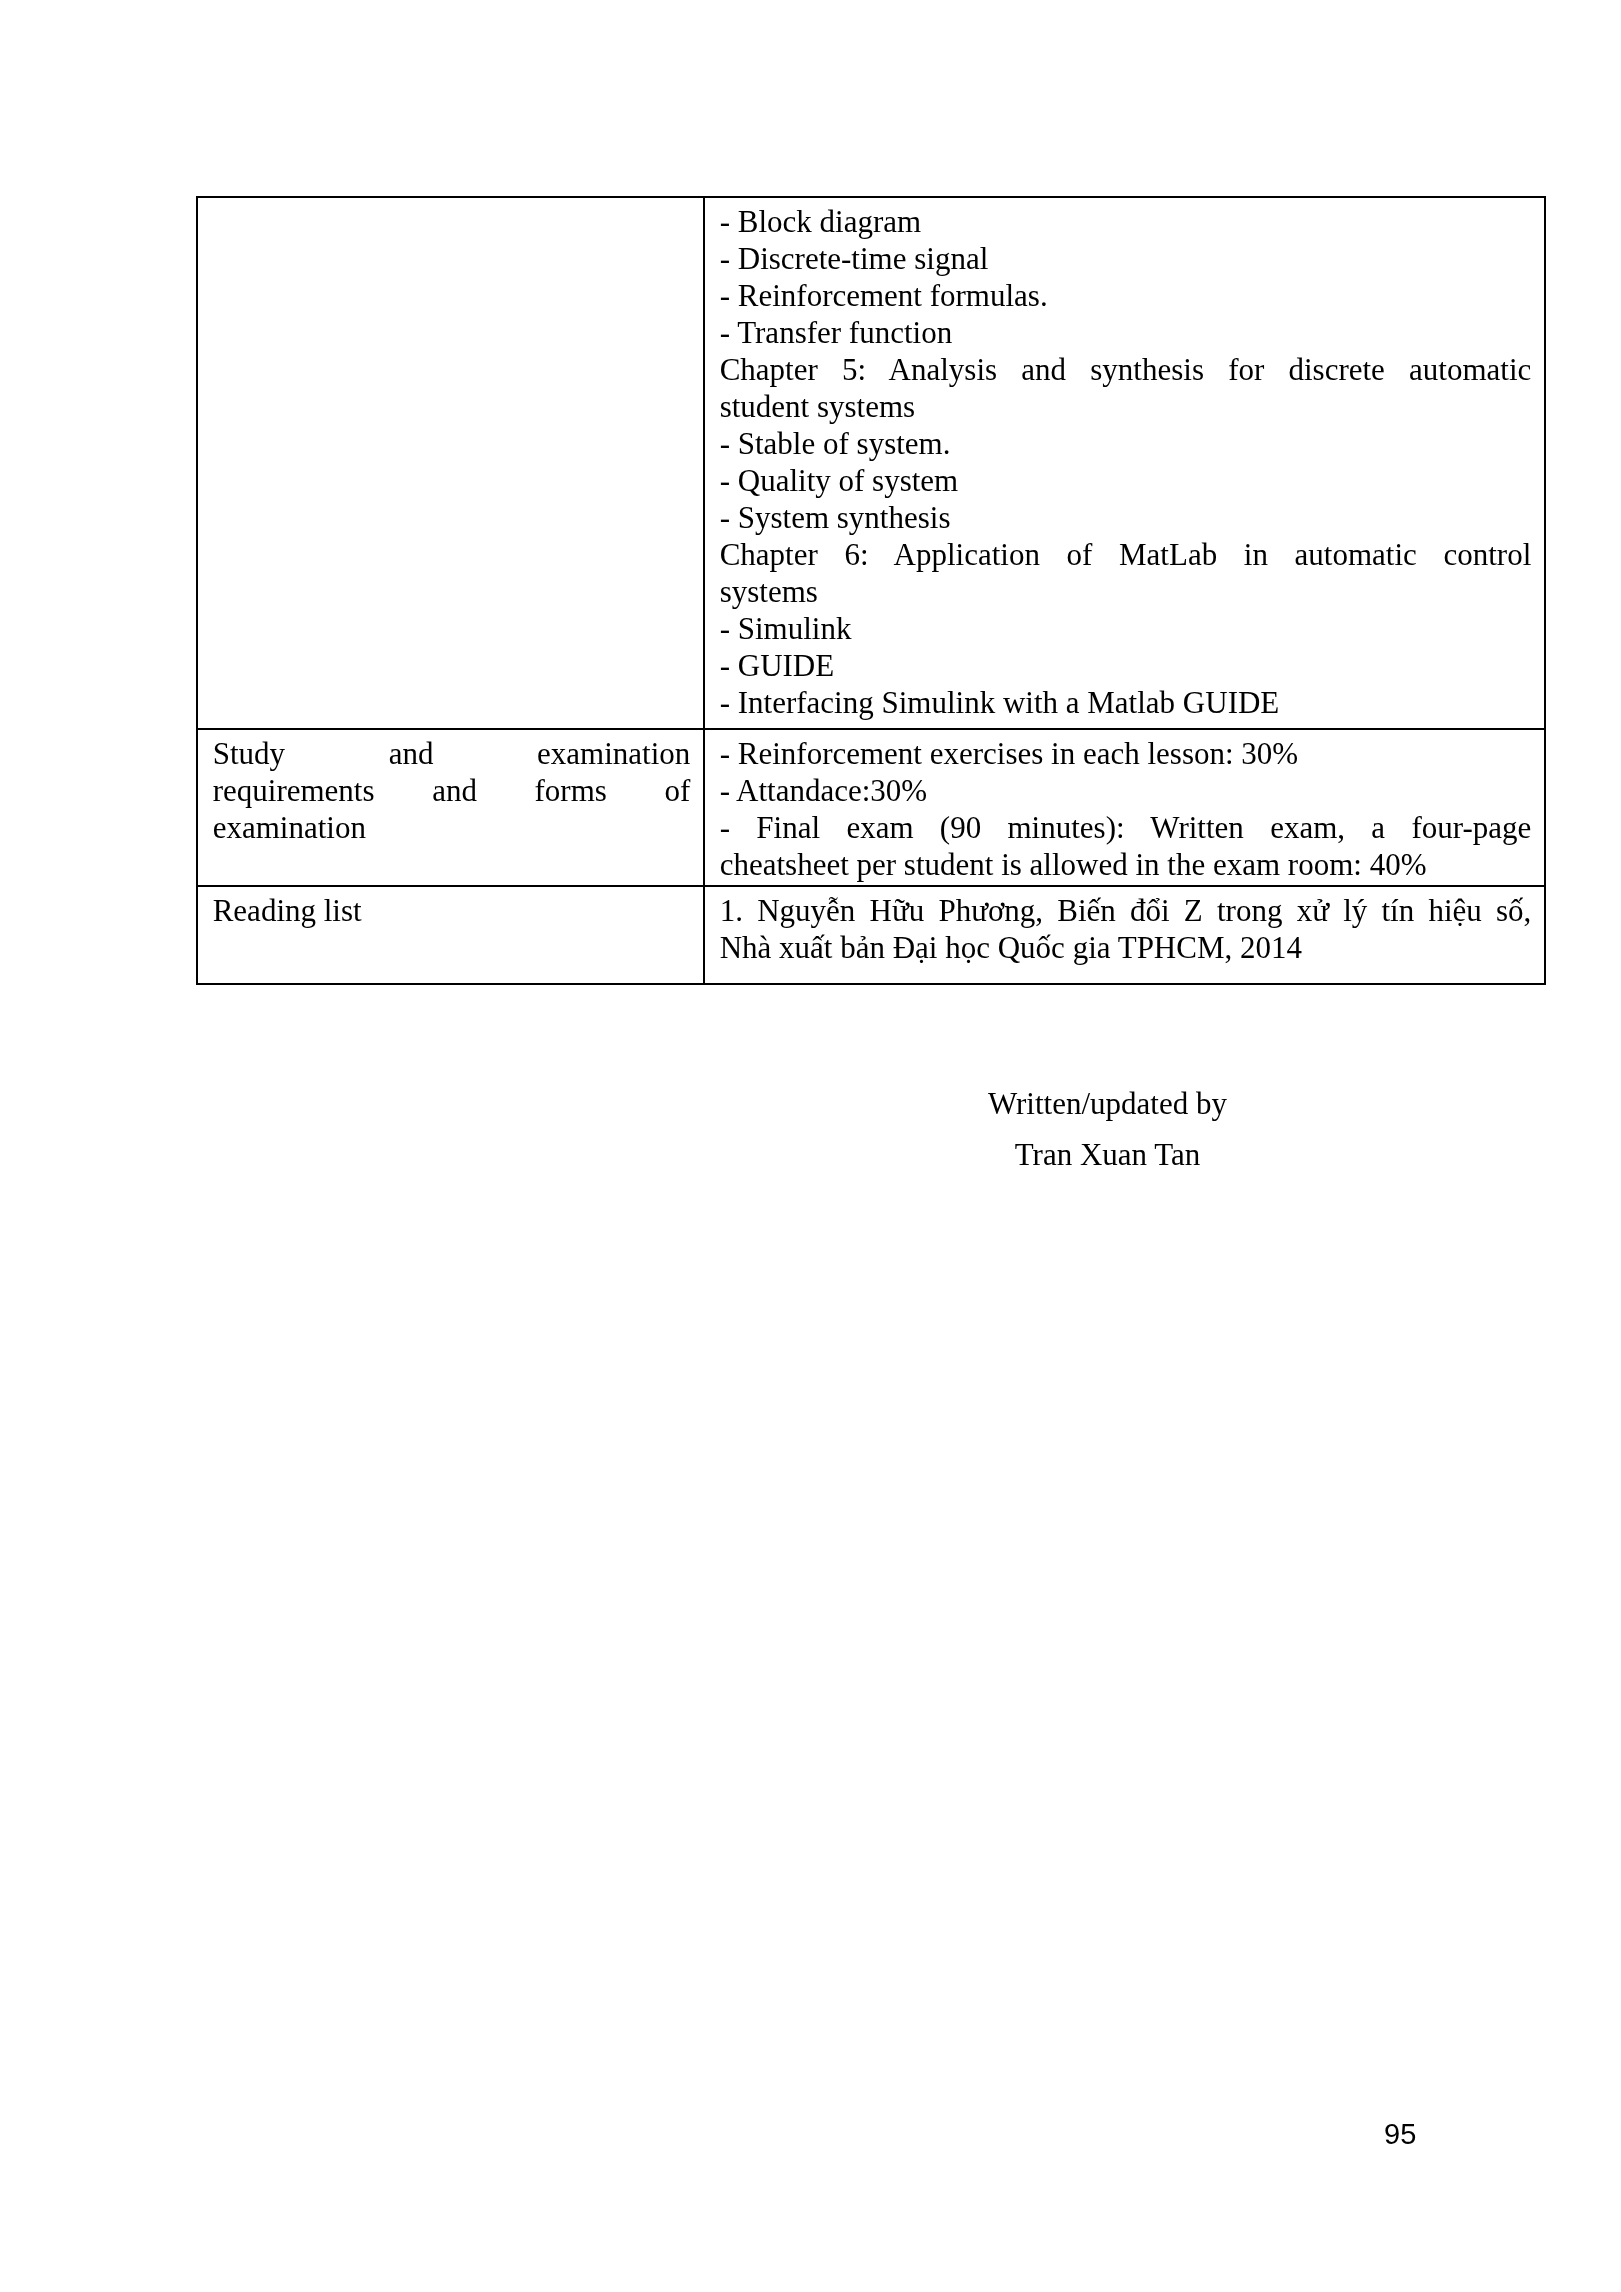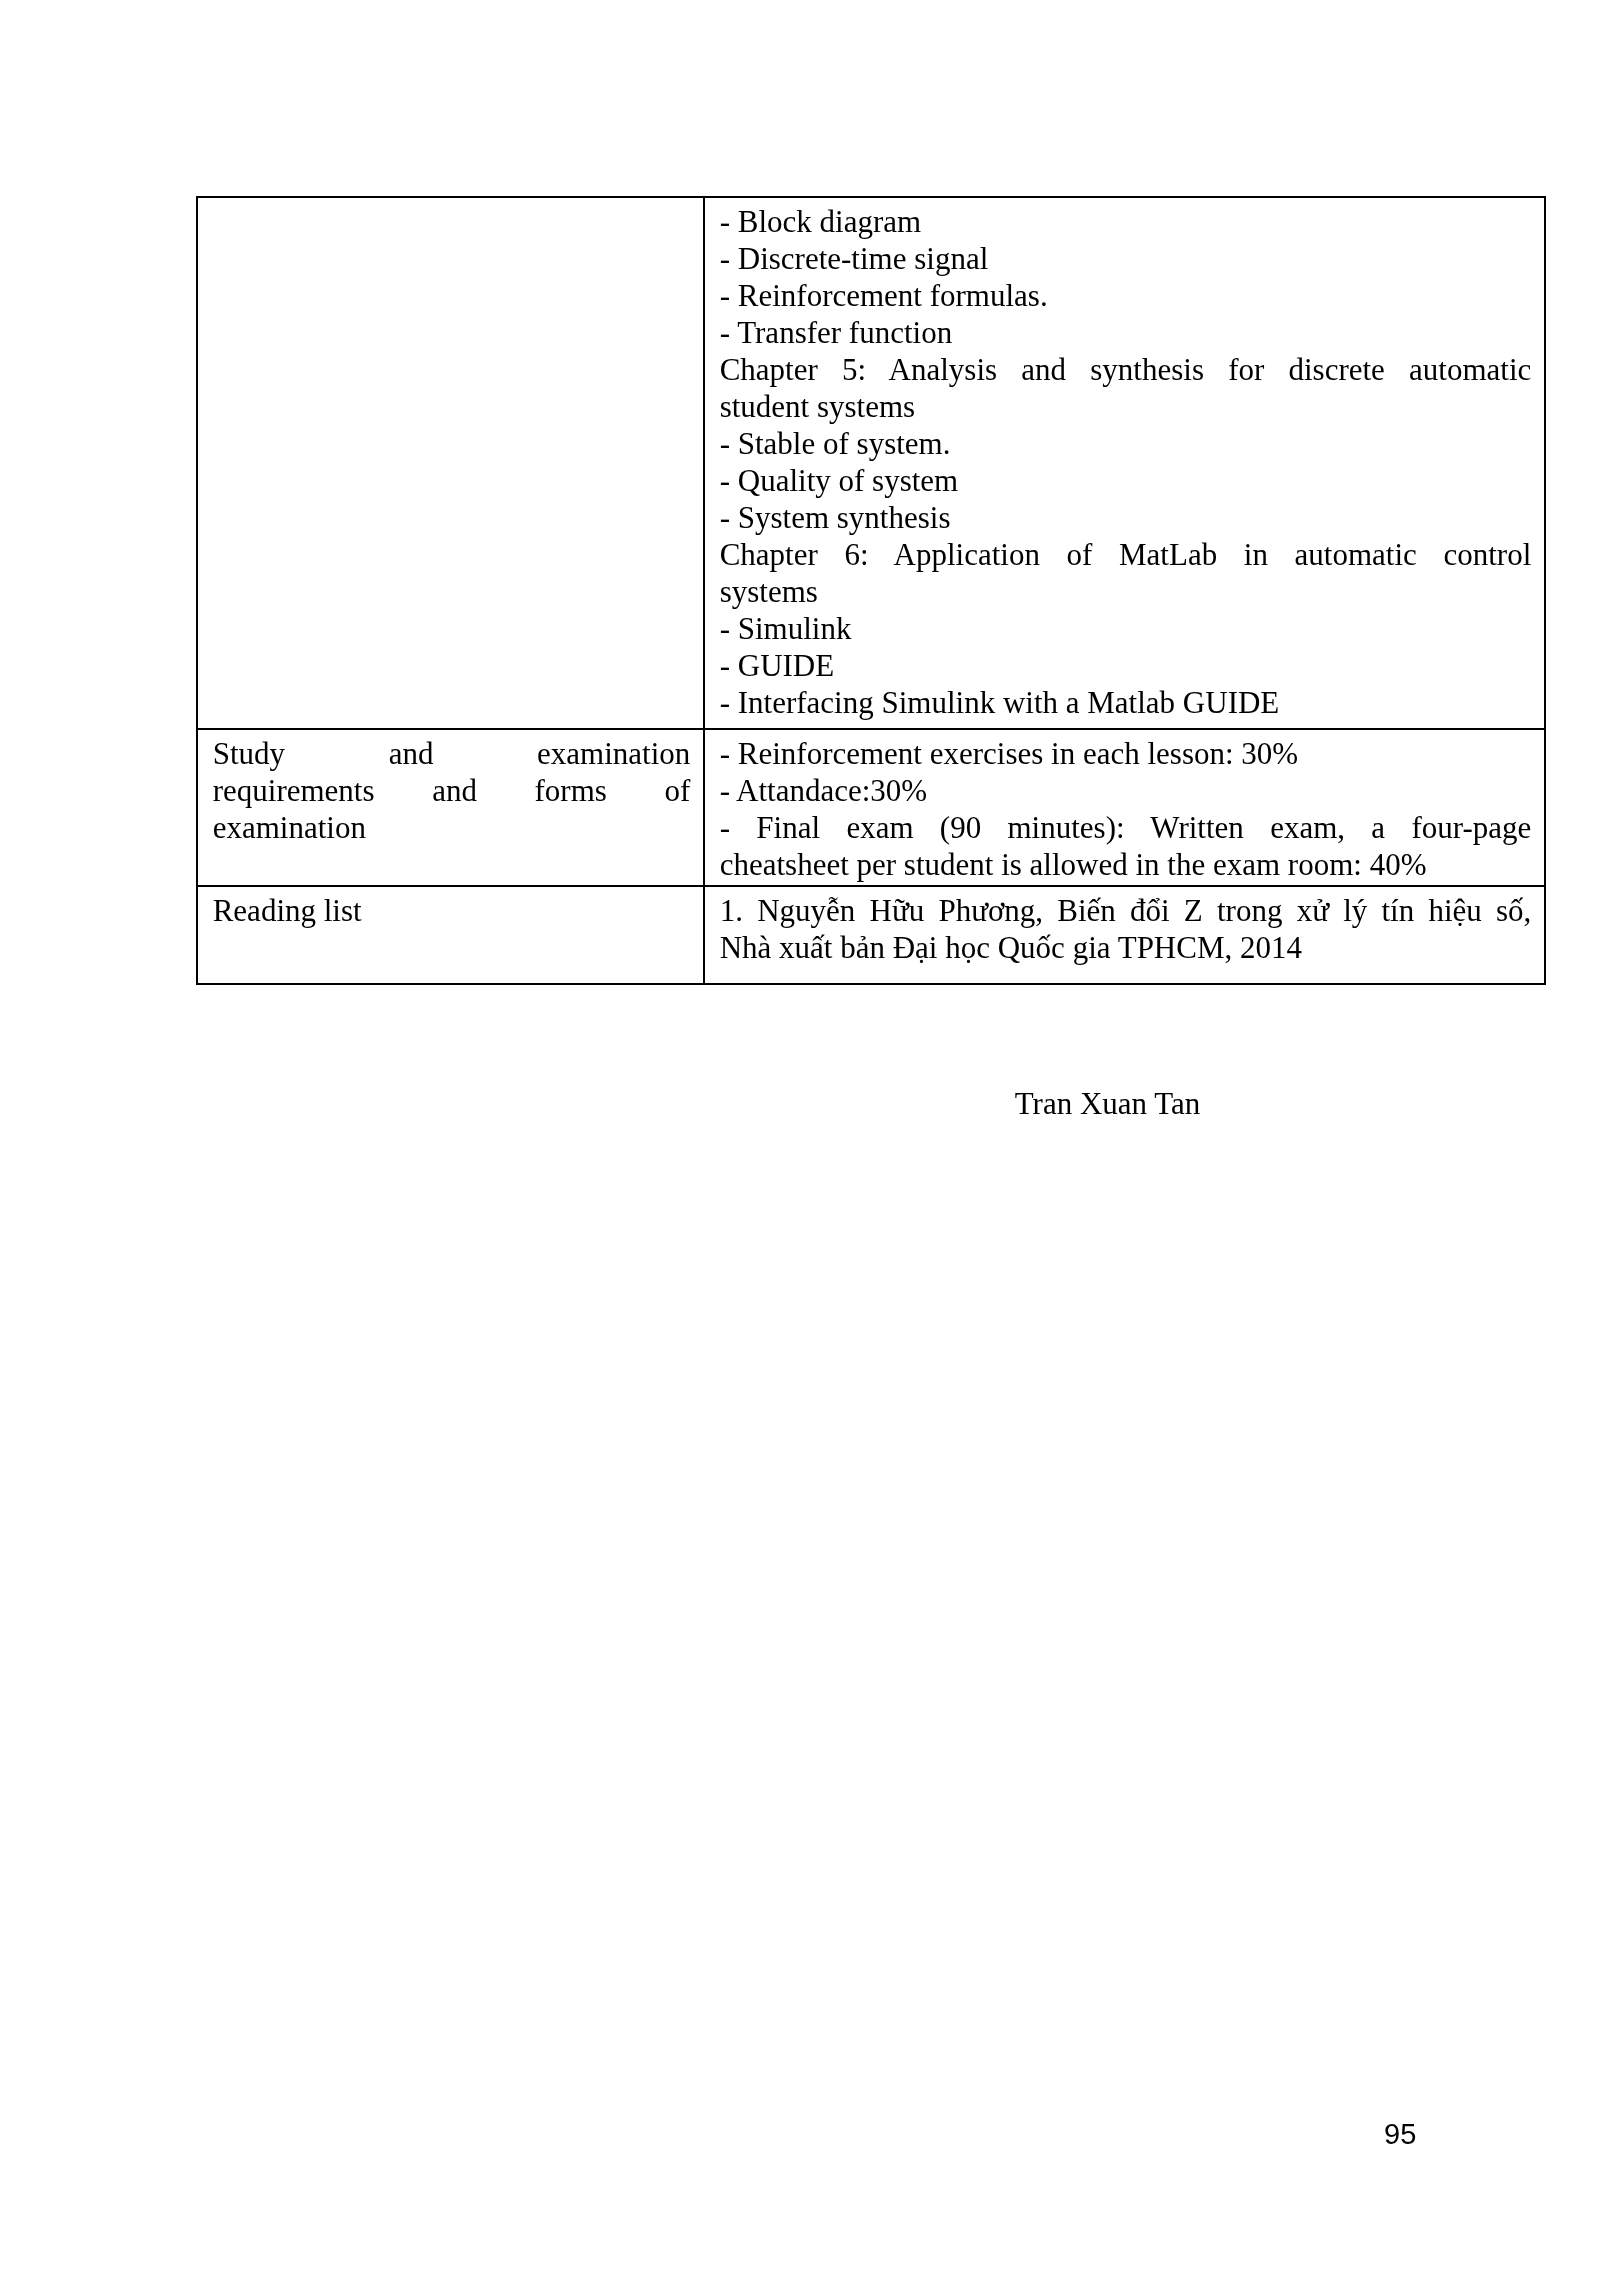--- a/index.html
+++ b/index.html
@@ -109,19 +109,20 @@
         </td>
         <td>
           <span class="ln j">1. Nguyễn Hữu Phương, Biến đổi Z trong xử lý tín hiệu số,</span>
           <span class="ln">Nhà xuất bản Đại học Quốc gia TPHCM, 2014</span>
         </td>
       </tr>
     </tbody>
   </table>
 
   <div class="sig-block">
+    <div>Written/updated by</div>
     <div>Tran Xuan Tan</div>
   </div>
 
   <div class="page-number">95</div>
 
 </div>
 
 
 </body></html>

